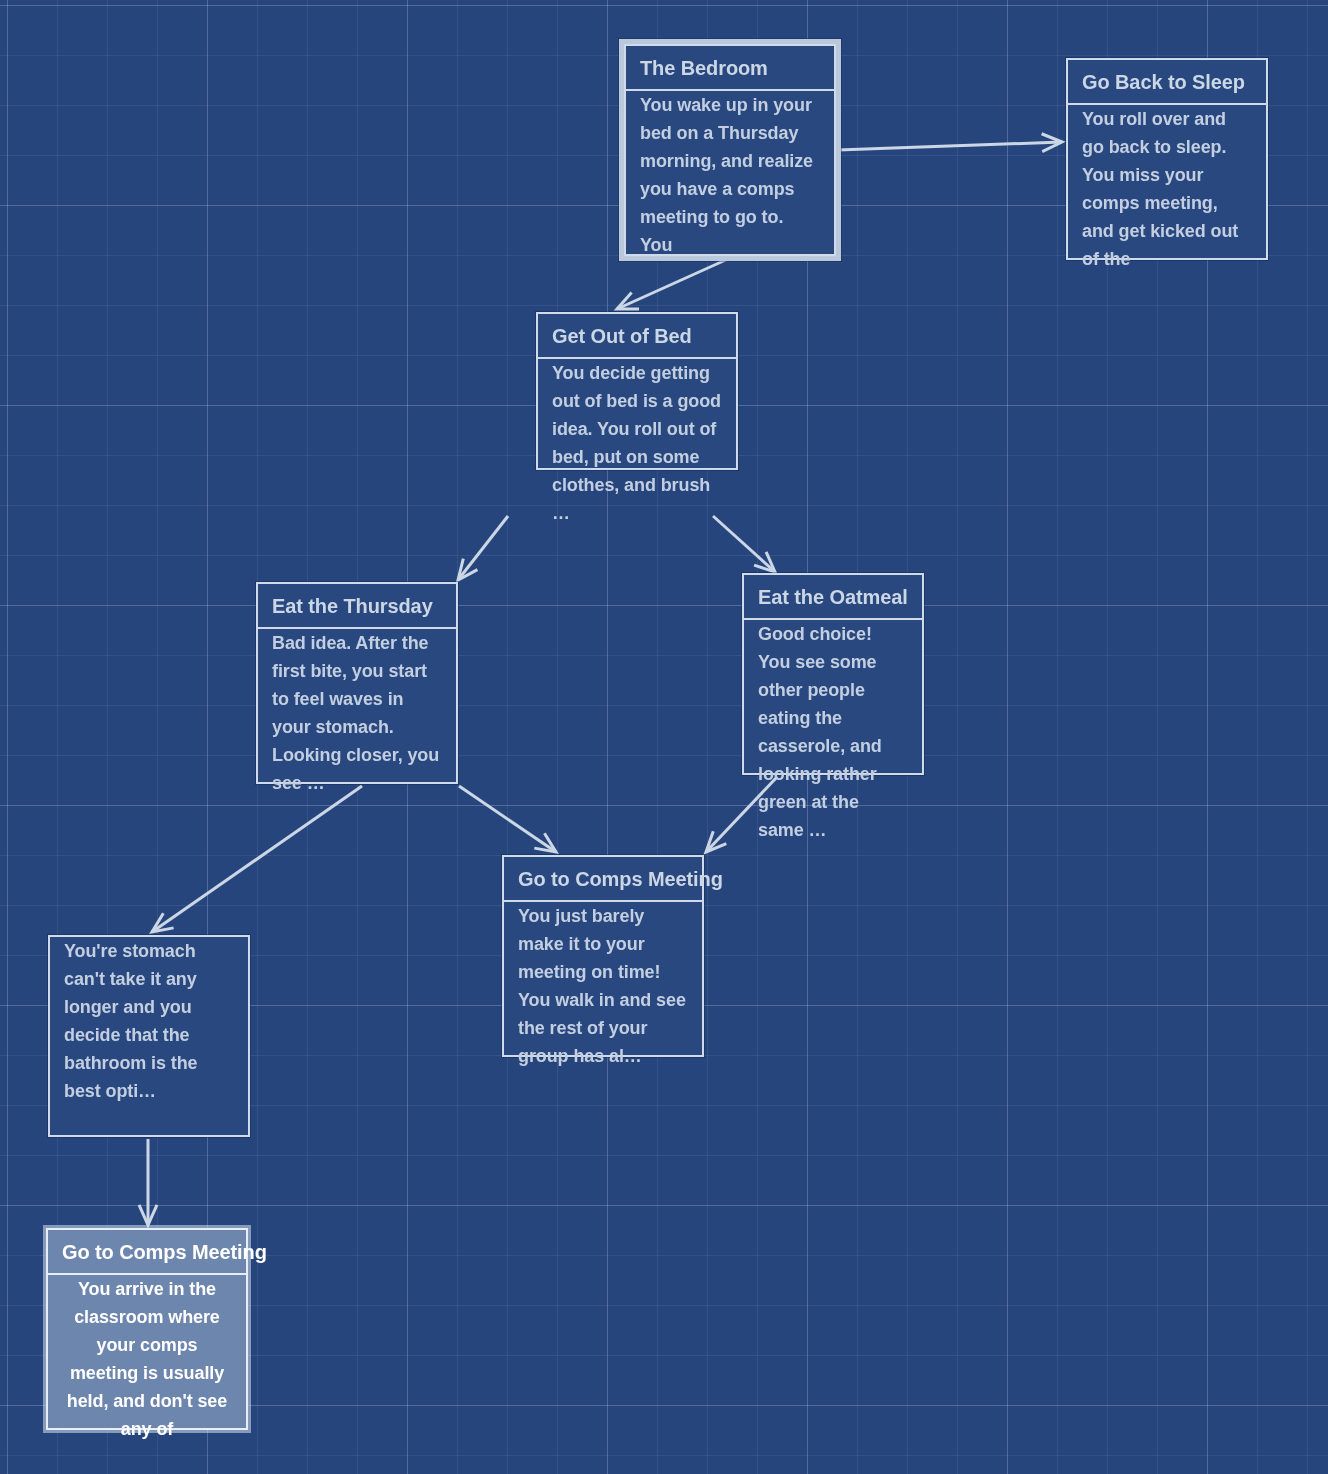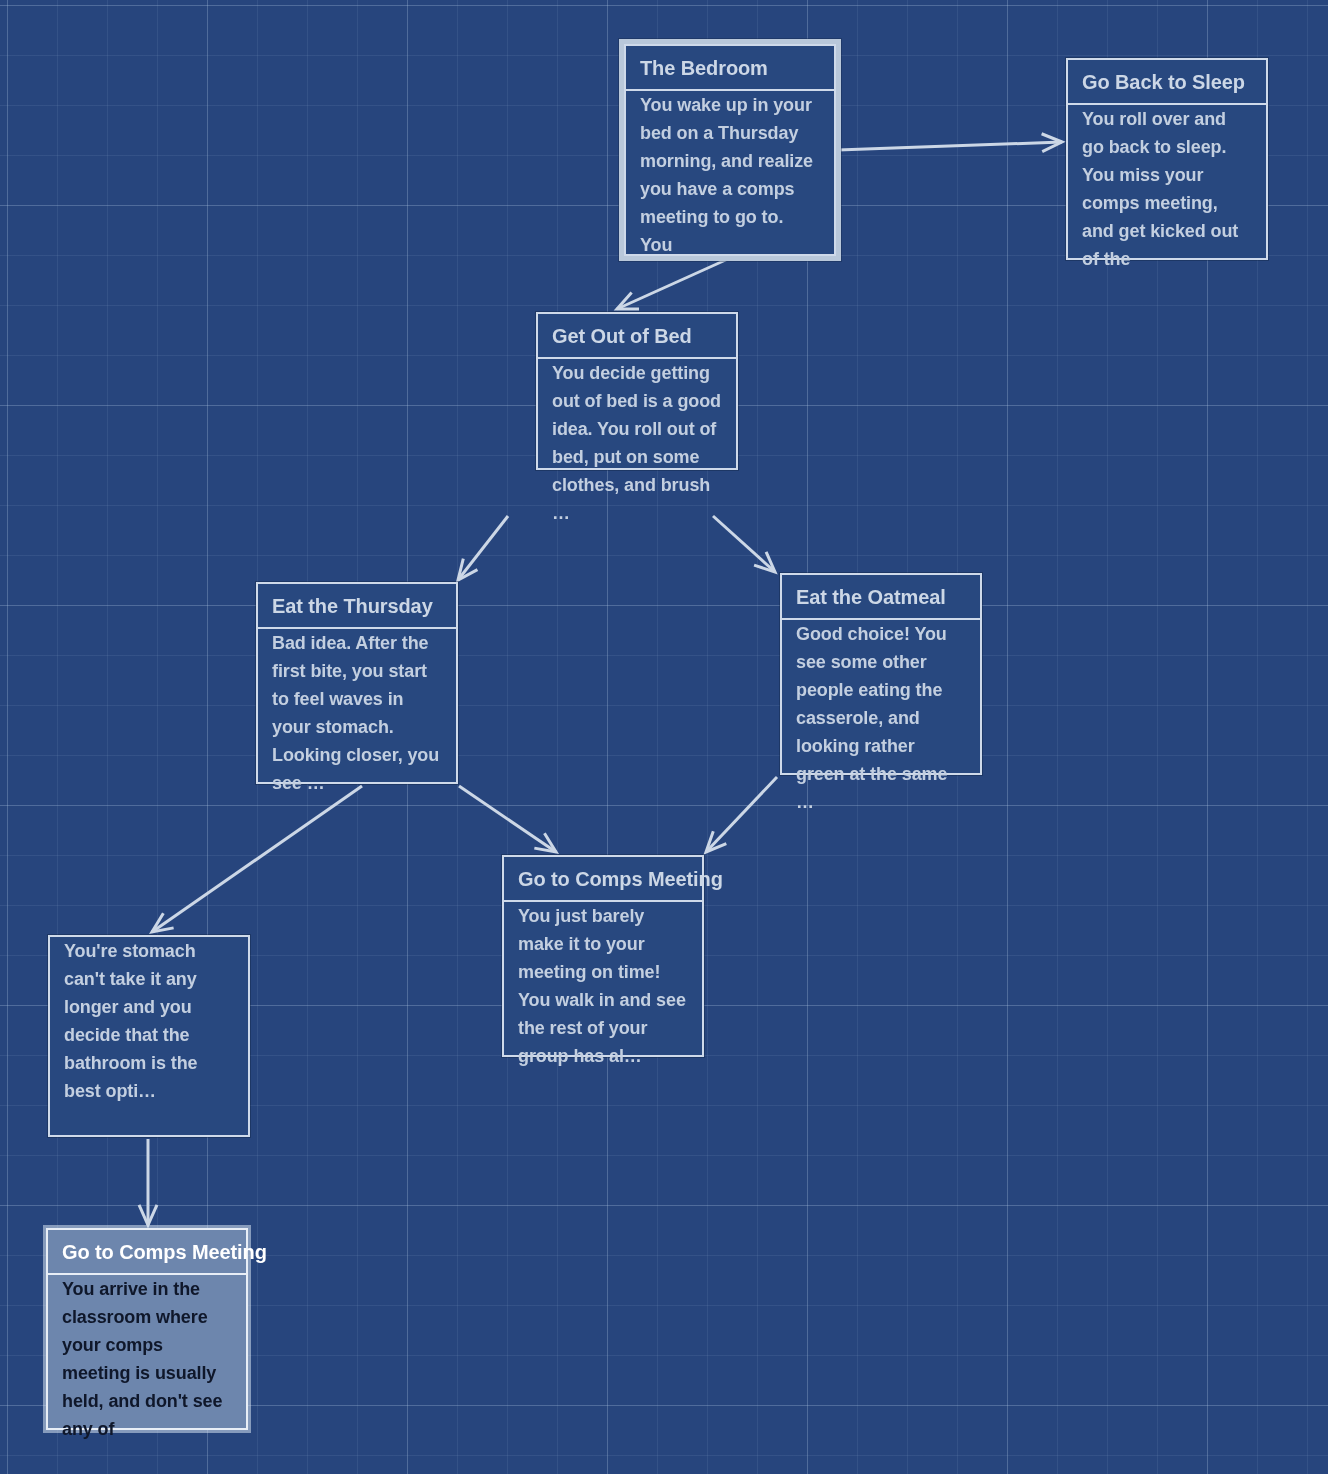--- a/index.html
+++ b/index.html
@@ -71,21 +71,22 @@
   .passage.highlight {
     background: #6d86ad;
     border-color: #e8eef6;
     box-shadow: 0 0 0 3px rgba(214,226,240,0.55);
   }
   .passage.highlight .title {
     color: #ffffff;
     border-bottom-color: #e8eef6;
   }
   .passage.highlight .excerpt {
-    color: #0f172a;
+    color: #ffffff;
+    text-align: center;
   }
 </style>
 </head>
 <body>
 
 <div id="canvas">
 
   <svg id="links" width="1328" height="1474" viewBox="0 0 1328 1474">
       <g>
         <line x1="838" y1="150" x2="1062" y2="142" stroke="#ccd7e6" stroke-width="3" stroke-linecap="butt"></line>
@@ -131,21 +132,21 @@
         <div class="excerpt">You roll over and go back to sleep. You miss your comps meeting, and get kicked out of the</div>
       </div>
       <div class="passage" style="left: 491px; top: 312px; width: 202px; height: 158px; margin-left: 45px;">
         <div class="title">Get Out of Bed</div>
         <div class="excerpt">You decide getting out of bed is a good idea. You roll out of bed, put on some clothes, and brush …</div>
       </div>
       <div class="passage" style="left: 256px; top: 582px; width: 202px; height: 202px;">
         <div class="title">Eat the Thursday</div>
         <div class="excerpt">Bad idea. After the first bite, you start to feel waves in your stomach. Looking closer, you see …</div>
       </div>
-      <div class="passage" style="left: 780px; top: 573px; width: 202px; height: 202px;">
+      <div class="passage" style="left: 742px; top: 573px; width: 182px; height: 202px;">
         <div class="title">Eat the Oatmeal</div>
         <div class="excerpt">Good choice! You see some other people eating the casserole, and looking rather green at the same …</div>
       </div>
       <div class="passage" style="left: 502px; top: 855px; width: 202px; height: 202px;">
         <div class="title">Go to Comps Meeting</div>
         <div class="excerpt">You just barely make it to your meeting on time! You walk in and see the rest of your group has al…</div>
       </div>
       <div class="passage" style="left: 48px; top: 935px; width: 202px; height: 202px;">
         <div class="excerpt">You're stomach can't take it any longer and you decide that the bathroom is the best opti…</div>
       </div>

